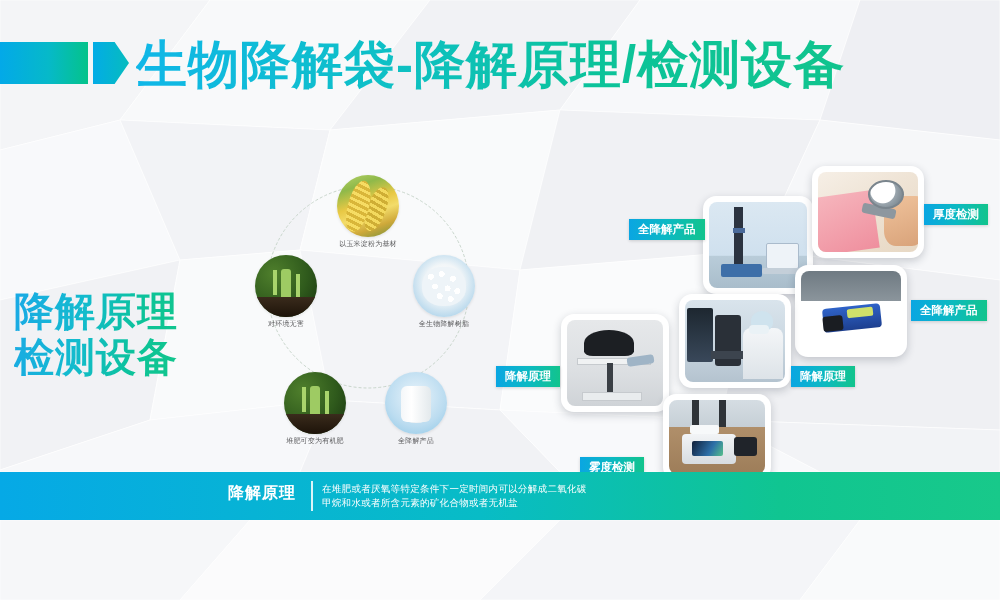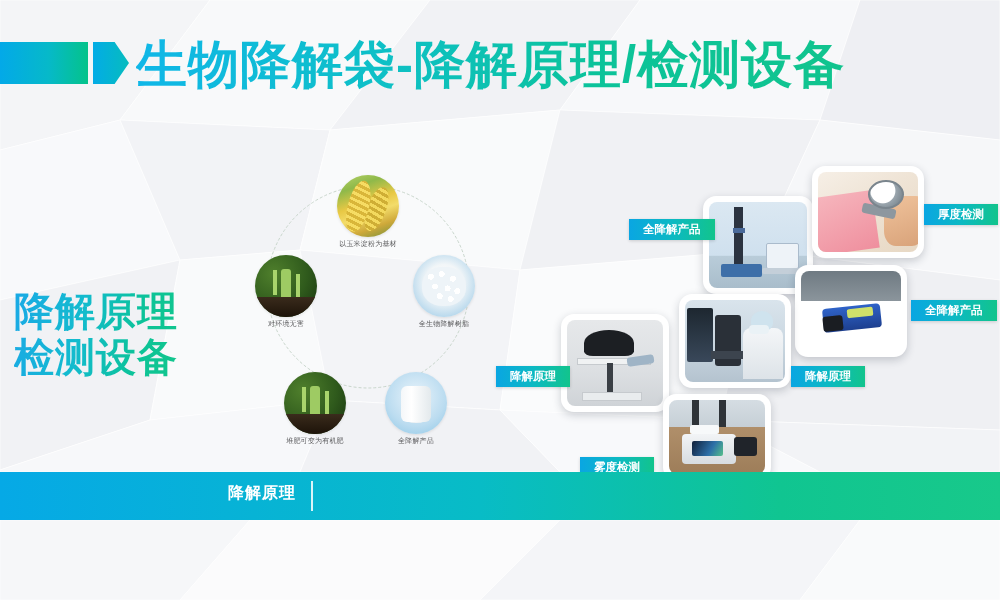--- a/index.html
+++ b/index.html
@@ -98,21 +98,21 @@
      background:radial-gradient(ellipse at 50% 50%,#c8a16a 0 40%,#f0f3f5 42%);border-radius:50%;}
 
   
   .card {
     position:absolute; background:#ffffff; border-radius:13px; padding:6px;
     box-shadow:0 3px 9px rgba(30,40,60,.22);
   }
   .card .inner { width:100%; height:100%; border-radius:8px; overflow:hidden; position:relative; }
 
   .tag {
-    position:absolute; height:21px; line-height:21px; padding:0 14px;
+    position:absolute; height:21px; line-height:21px; padding:0 9px;
     font-size:11.5px; font-weight:bold; color:#ffffff; white-space:nowrap;
     background:linear-gradient(90deg,#0aa6e2 0%,#0cb9c3 50%,#12c48c 100%);
     box-shadow:0 1px 3px rgba(0,0,0,.16);
   }
 
   
   .eq-tensile{position:absolute;inset:0;background:linear-gradient(180deg,#dbe8f2 0%,#cfe0ee 62%,#b9ccd9 63%,#a9bdcb 100%);}
   .eq-tensile .col{position:absolute;left:26%;top:6%;width:9%;height:74%;background:#2b3340;}
   .eq-tensile .col2{position:absolute;left:24%;top:30%;width:13%;height:6%;background:#4a6a9a;}
   .eq-tensile .base{position:absolute;left:12%;top:72%;width:42%;height:15%;background:#3e6fa8;border-radius:2px;}
@@ -333,16 +333,18 @@
   <div class="tag" style="left:924px;top:204px;">厚度检测</div>
   <div class="tag" style="left:911px;top:300px;">全降解产品</div>
   <div class="tag" style="left:791px;top:366px;">降解原理</div>
   <div class="tag" style="left:496px;top:366px;">降解原理</div>
   <div class="tag" style="left:580px;top:425px;margin-top:32px;">雾度检测</div>
 
   <div class="botbar">
     <div class="bt-title">降解原理</div>
     <div class="bt-div"></div>
     <div class="bt-text">
+      <div>在堆肥或者厌氧等特定条件下一定时间内可以分解成二氧化碳</div>
+      <div>甲烷和水或者所含元素的矿化合物或者无机盐</div>
     </div>
   </div>
 
 </div>
 
 </body></html>

